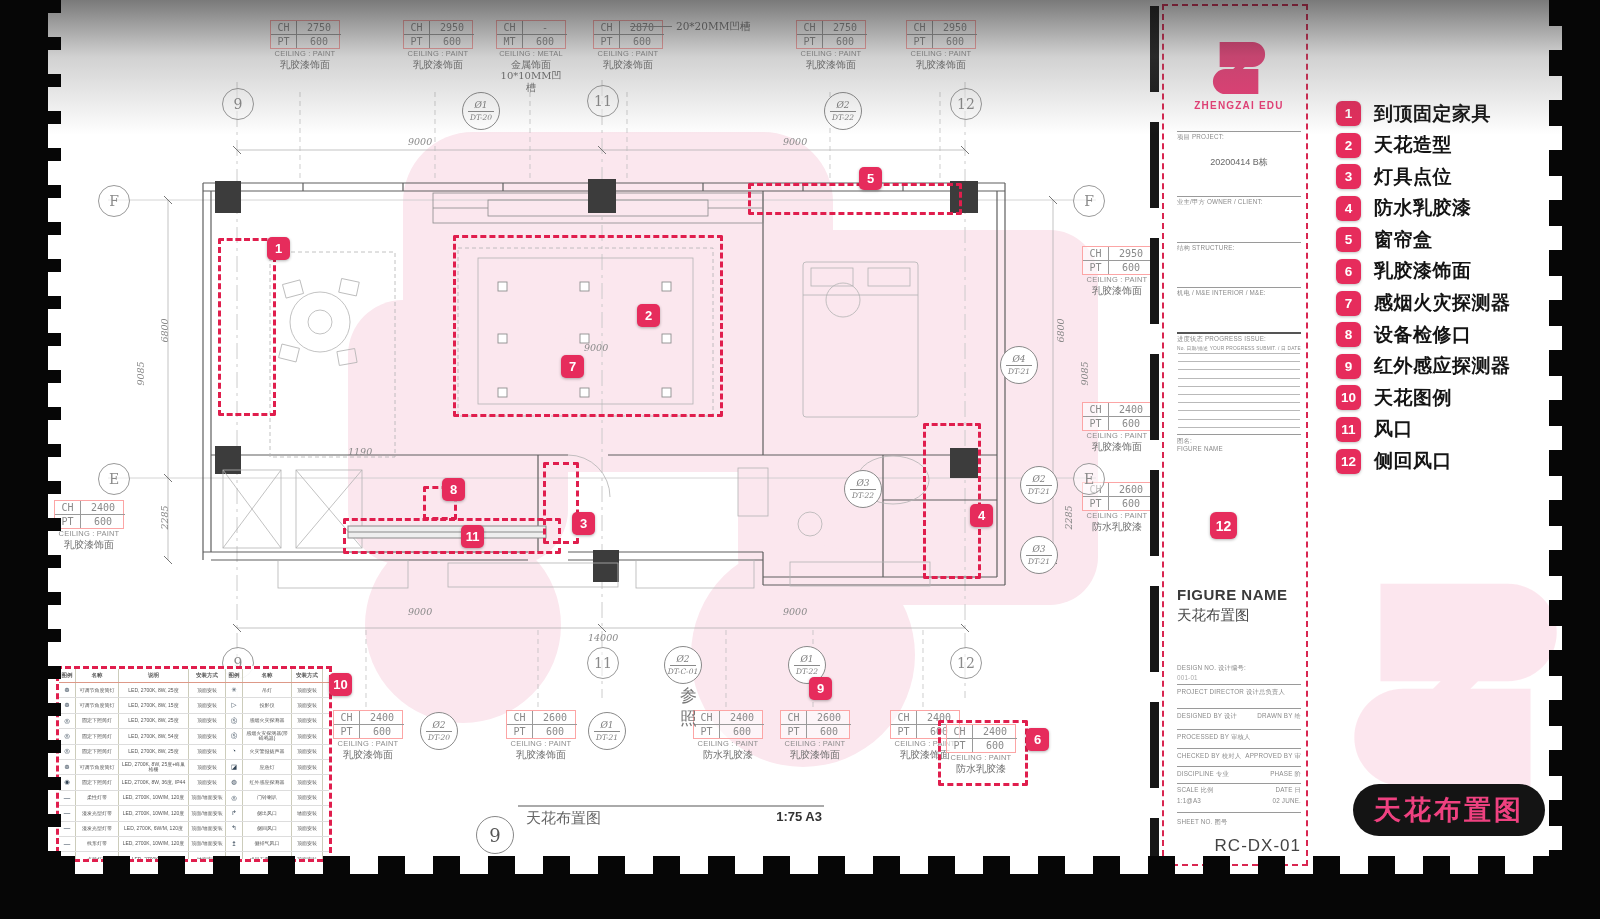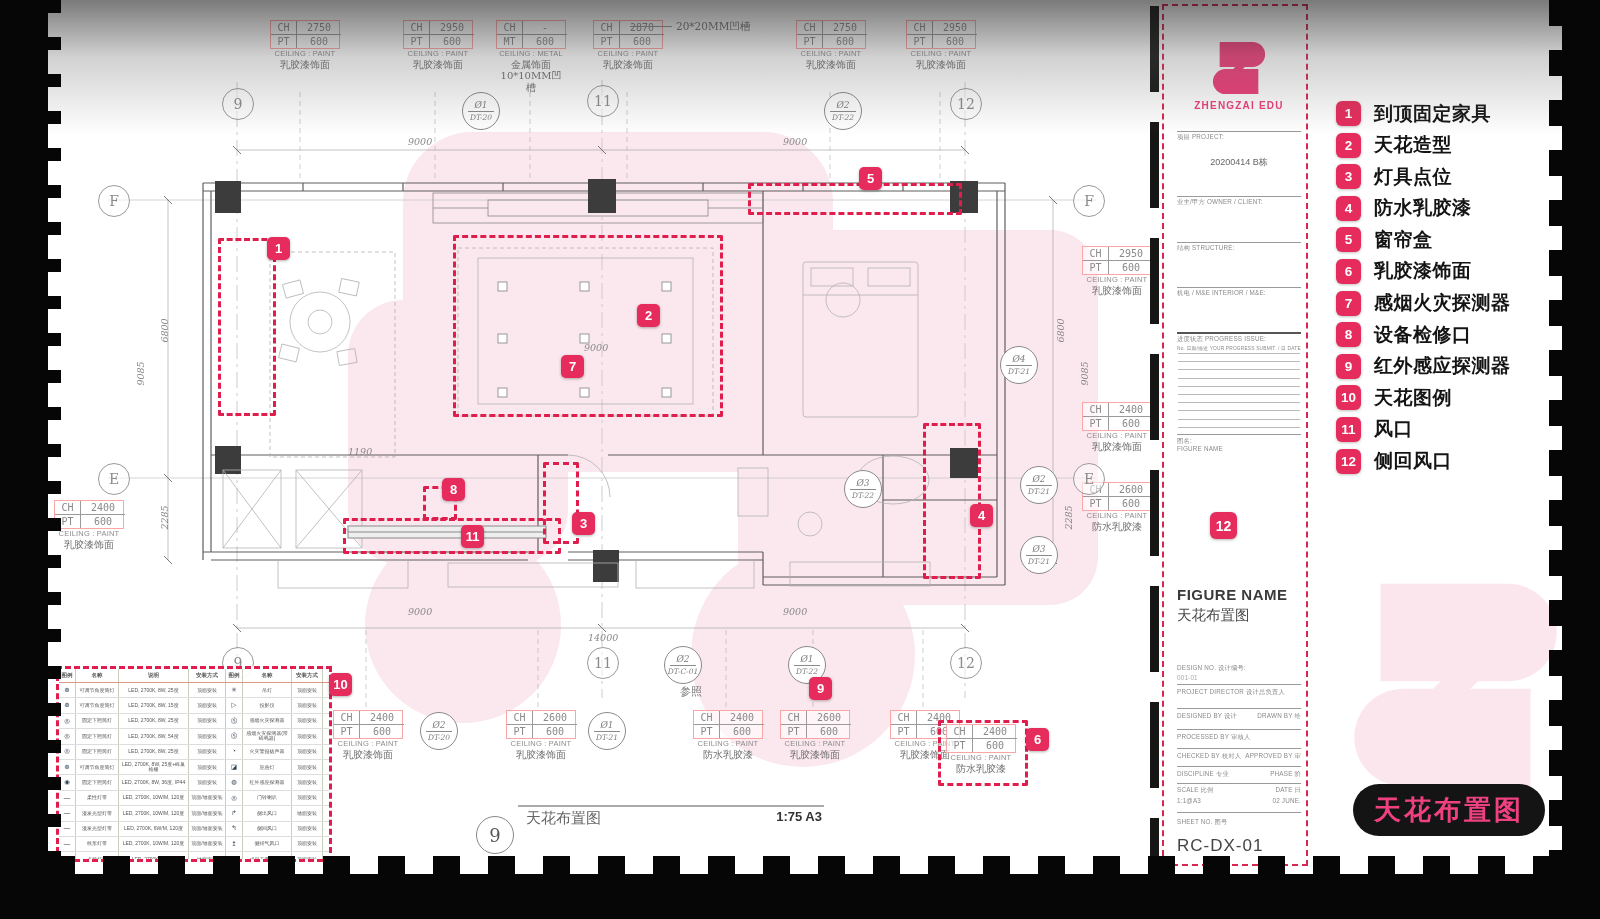--- a/index.html
+++ b/index.html
@@ -37,21 +37,21 @@
   .cl.cn{font-size:10px;color:#6f6f6f;font-family:"DejaVu Serif",serif}
   .marker{position:absolute;width:40px;z-index:6}
   .circ{position:relative;width:36px;height:36px;background:#fff;border:1px solid #8a8a8a;border-radius:50%;
         color:#808080;font-family:"DejaVu Serif",serif;font-style:italic;font-size:9px;
         display:flex;flex-direction:column;align-items:center;justify-content:center;z-index:2}
   .mt{width:72%;text-align:center;border-bottom:1px solid #8a8a8a;padding-bottom:1px}
   .mb{padding-top:1px;font-size:7.5px;white-space:nowrap}
   .tri{position:absolute;top:2px;width:0;height:0;border:16px solid transparent;z-index:1}
   .marker.right .tri{right:-13px;border-left:20px solid #2e2e2e}
   .marker.left  .tri{left:-13px;border-right:20px solid #2e2e2e}
-  .mnote{position:absolute;top:38px;left:16px;font-size:11px;color:#777;font-family:"DejaVu Serif",serif}
+  .mnote{position:absolute;top:38px;left:16px;font-size:17px;color:#777;font-family:"DejaVu Serif",serif}
   .bubble{position:absolute;width:30px;height:30px;border:1px solid #9a9a9a;border-radius:50%;
         display:flex;align-items:center;justify-content:center;font-family:"DejaVu Serif",serif;
         font-size:14px;color:#8a8a8a;background:rgba(255,255,255,.5);z-index:5}
   .dim{position:absolute;font-family:"DejaVu Serif",serif;font-style:italic;font-size:9.5px;color:#8a8a8a;z-index:4}
   .dim.v{transform:rotate(-90deg)}
   .badge{position:absolute;width:23px;height:23px;background:#e62c5c;border-radius:5px;color:#fff;
         font-weight:700;font-size:13px;display:flex;align-items:center;justify-content:center;z-index:8;
         box-shadow:0 1px 3px rgba(0,0,0,.3)}
   .redbox{position:absolute;border:3px dashed #e01e4d;z-index:7;border-radius:2px}
   .plannote{position:absolute;left:628px;top:20px;font-size:10.5px;color:#777;
@@ -90,21 +90,21 @@
   .tb-label{font-size:6.3px;color:#8a8a8a;letter-spacing:.2px;white-space:nowrap;overflow:hidden}
   .tb-value{font-size:9px;color:#666;text-align:center}
   .tb-flex{display:flex;justify-content:space-between}
   .tb-progress{position:absolute;top:353px;left:6px;right:6px;height:78px;
      background:repeating-linear-gradient(180deg,#b9b9b9 0 1px,transparent 1px 8.2px)}
   .tb-badge{position:absolute;left:38px;top:512px;width:27px;height:27px;background:#e62c5c;border-radius:6px;
      color:#fff;font-weight:700;font-size:14px;display:flex;align-items:center;justify-content:center;
      box-shadow:0 1px 3px rgba(0,0,0,.3)}
   .tb-fig-en{top:586px;font-weight:700;font-size:15px;color:#3a3a3a;letter-spacing:.5px}
   .tb-fig-cn{top:606px;font-size:14.5px;color:#4a4a4a;font-family:"DejaVu Serif",serif}
-  .tb-sheet{top:836px;font-size:17px;color:#444;text-align:left;letter-spacing:1px}
+  .tb-sheet{top:836px;font-size:17px;color:#444;text-align:right;letter-spacing:1px}
 
   
   #legend-panel{position:absolute;left:1262px;top:0;width:252px;height:874px;z-index:22}
   .legend-list{position:absolute;left:26px;top:101px;display:flex;flex-direction:column;gap:6.6px}
   .li{display:flex;align-items:center;gap:13px;height:25px}
   .li .b{flex:0 0 25px;width:25px;height:25px;border-radius:6px;background:#e62c5c;color:#fff;font-weight:700;
      font-size:13.5px;display:flex;align-items:center;justify-content:center;box-shadow:0 1px 3px rgba(0,0,0,.25)}
   .li .t{font-weight:700;font-size:19px;color:#141414;white-space:nowrap;letter-spacing:.5px}
   #footer-pill{position:absolute;left:1305px;top:784px;width:192px;height:52px;background:#141414;
      border-radius:26px;display:flex;align-items:center;justify-content:center;z-index:30}

